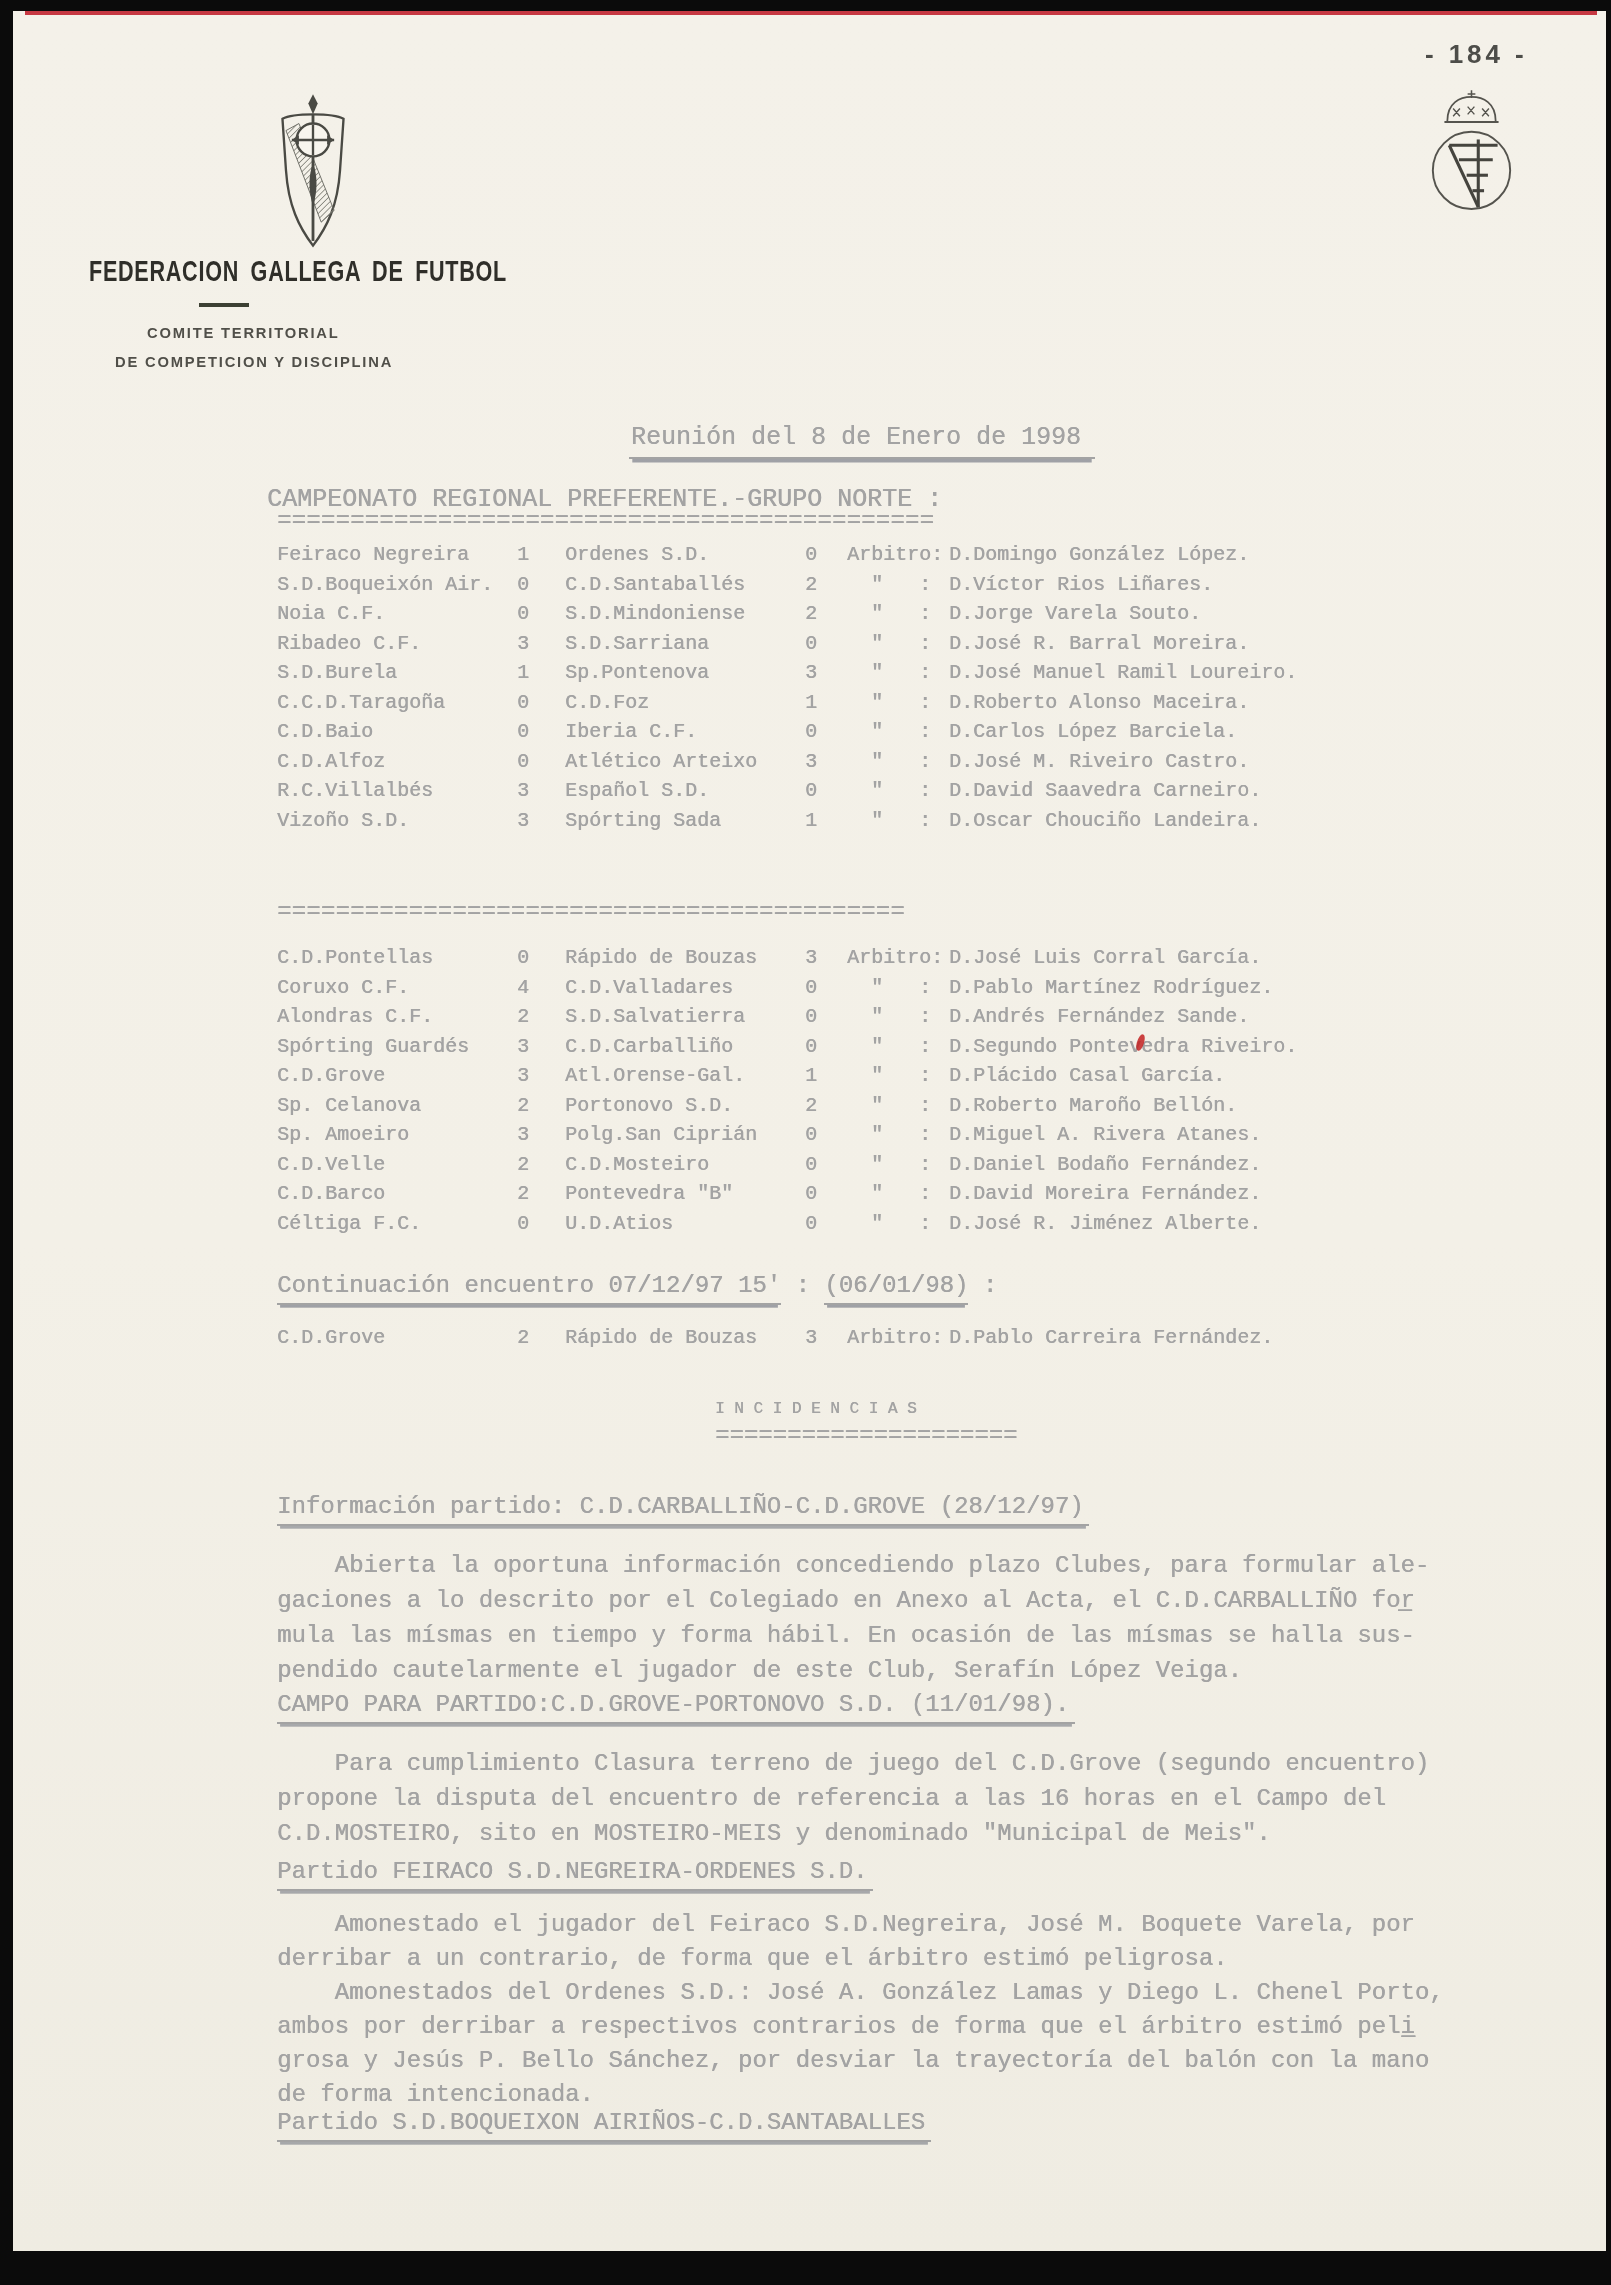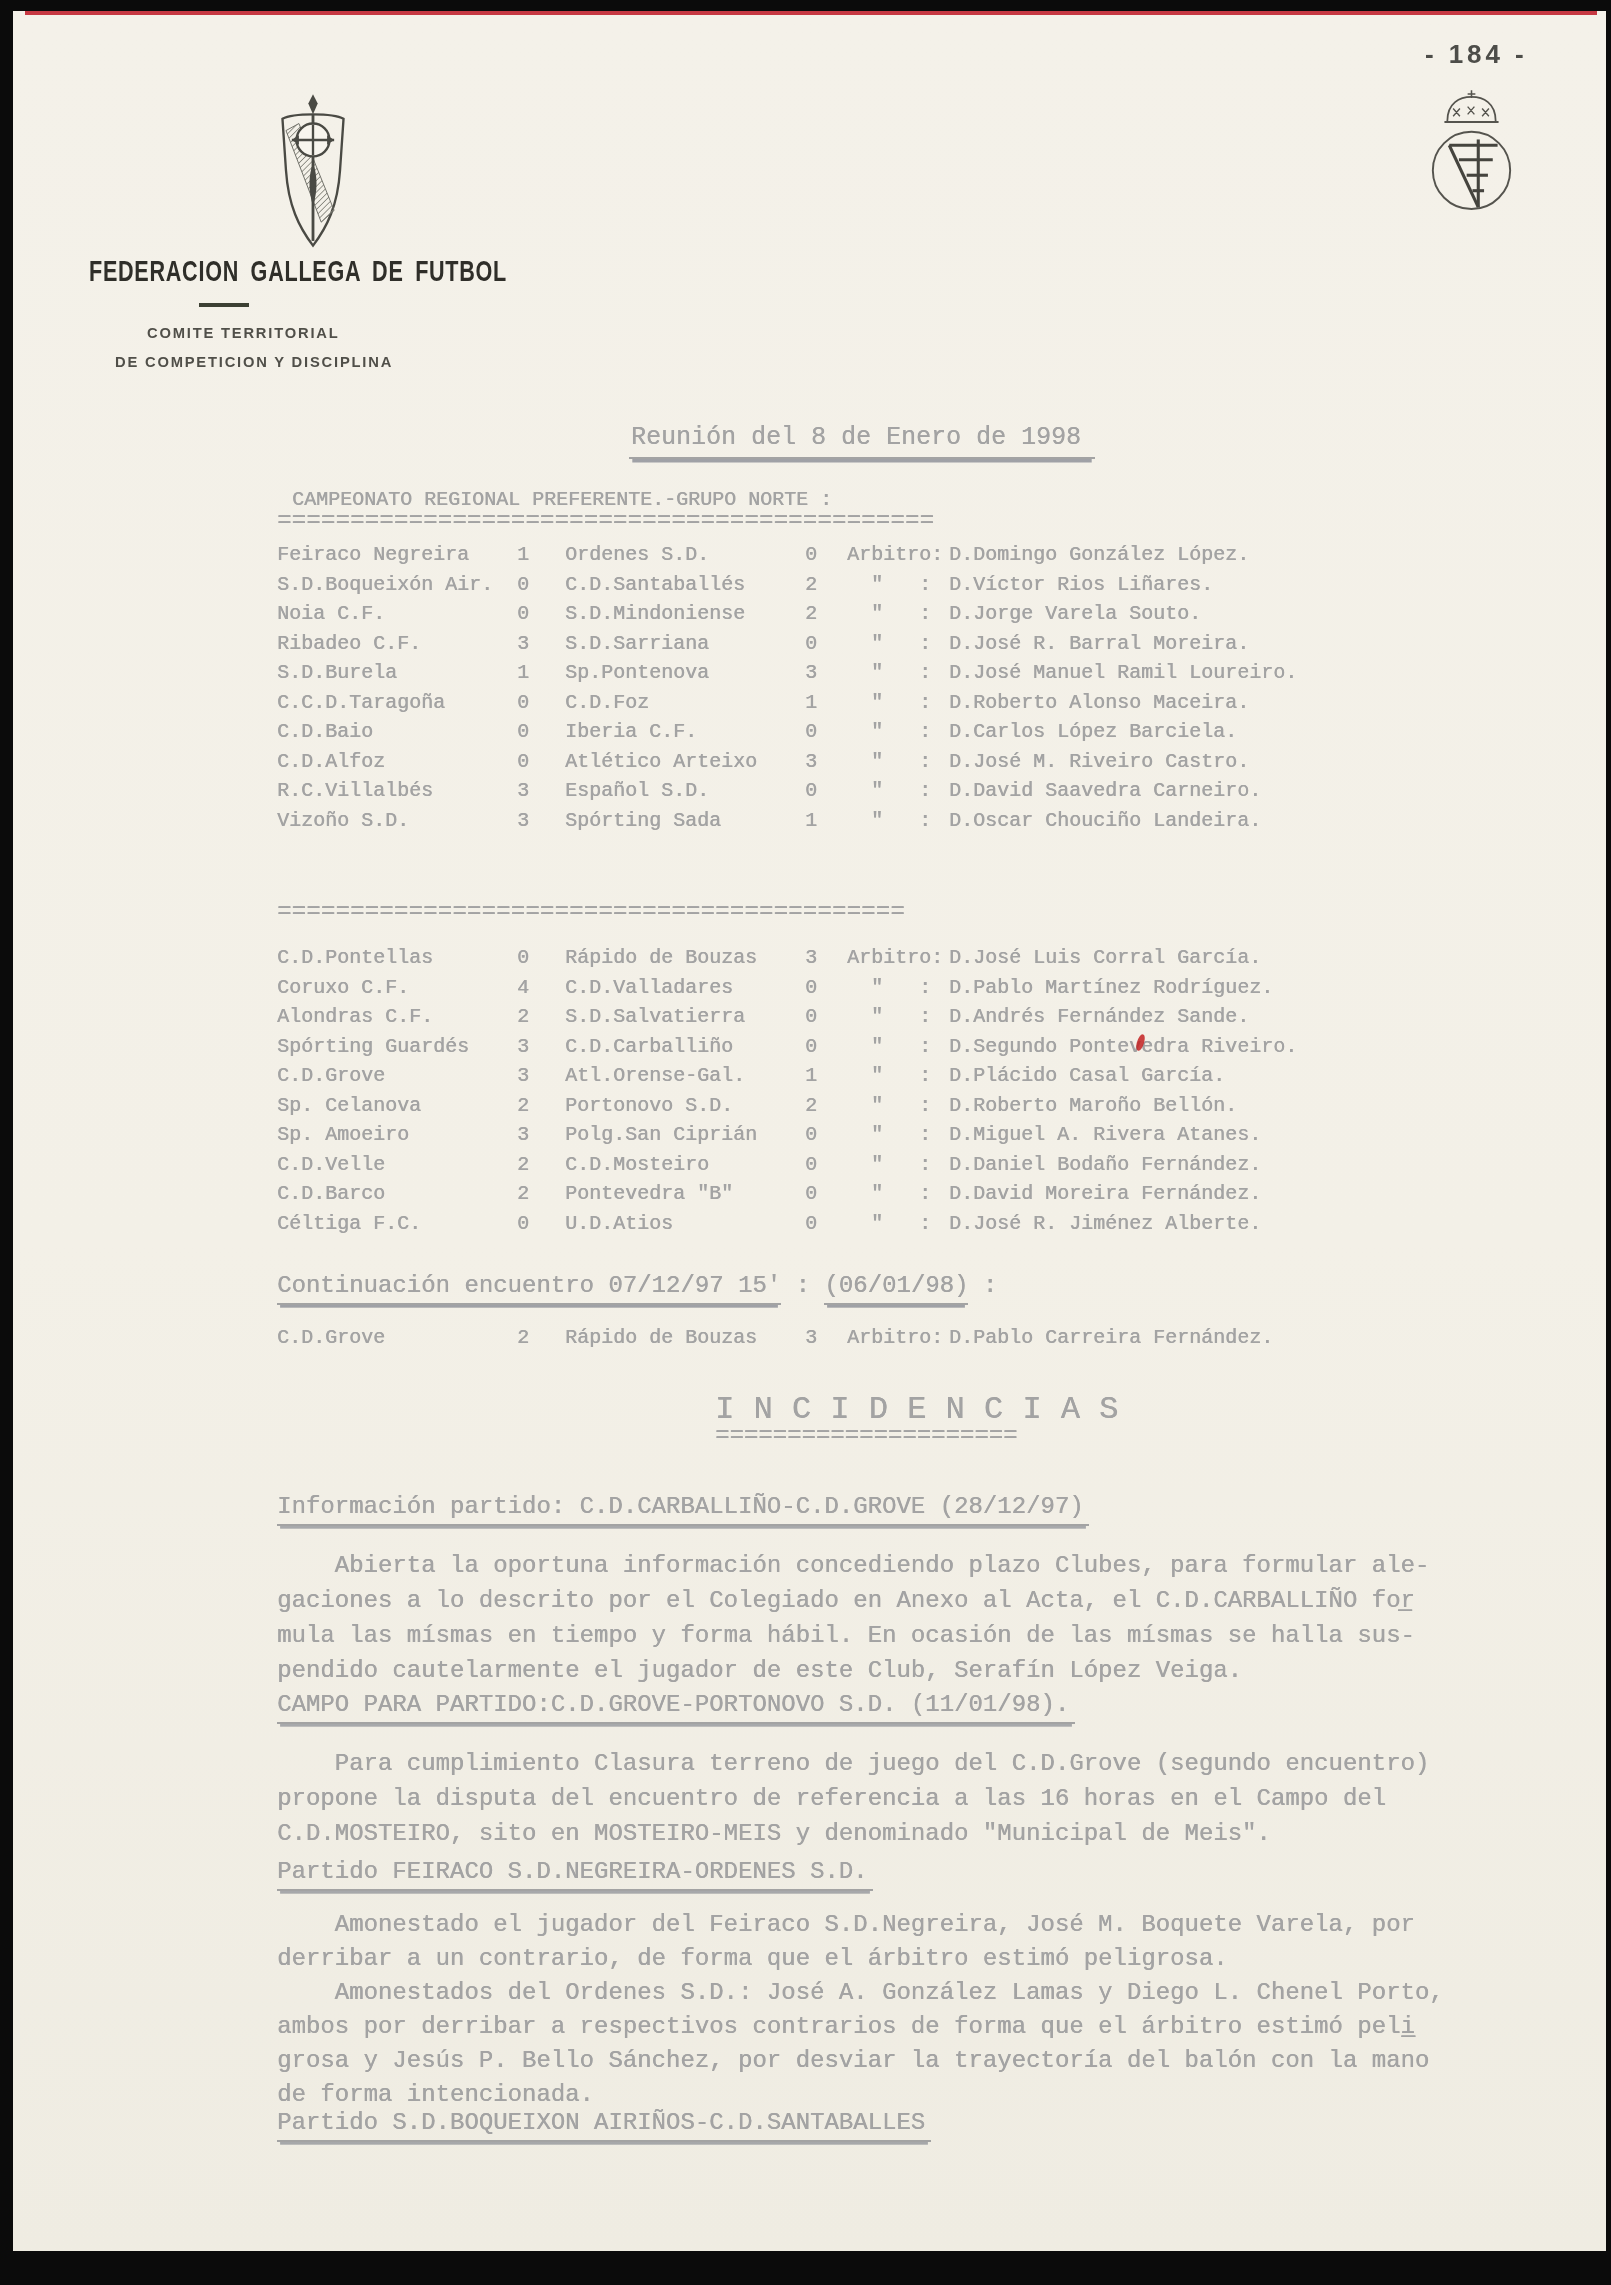--- a/index.html
+++ b/index.html
@@ -20,33 +20,33 @@
        font-size:15.5px;white-space:nowrap;transform:scaleX(.95);transform-origin:left top;}
   .com1{left:147px;top:324px;}
   .com2{left:115px;top:353px;}
   .shield{left:275px;top:93px;}
   .crest{left:1428px;top:89px;}
   
   .meeting-title{left:629px;top:423px;font-size:25px;line-height:29px;white-space:pre;
                  border-bottom:2.9px solid currentColor;padding:0 13.6px 4.9px 1.9px;
                  box-shadow:0 6.8px 0 -3.3px rgba(58,65,86,.45);}
   
-  .gheading{font-size:20px;line-height:29px;left:292px;white-space:pre;text-align:center;}
+  .gheading{font-size:25px;line-height:29px;left:267px;white-space:pre;text-align:center;}
   .gequals{font-size:24px;line-height:29px;left:277px;white-space:pre;letter-spacing:0.2px;}
   .rows{left:277px;font-size:20px;line-height:29.5px;white-space:pre;}
   #norte-rows{top:540px;} #sur-rows{top:943px;} #cont-row{top:1323px;}
   #norte-heading{top:485px;} #norte-equals{top:506px;}
   #sur-heading{top:876px;}   #sur-equals{top:897px;}
   .match-row{display:grid;grid-template-columns:20ch 4ch 20ch 3.5ch 8.5ch auto;}
   
   .cont-heading{left:277px;top:1271px;font-size:24px;line-height:29px;white-space:pre;font-family:Liberation Mono, monospace;}
   .cont-heading .u{border-bottom:2.9px solid currentColor;padding-bottom:3.9px;
                    box-shadow:0 5.8px 0 -3.1px rgba(58,65,86,.45);}
   
-  .inc-title{left:715px;top:1395px;font-size:32px;line-height:29px;white-space:pre;}
+  .inc-title{left:715px;top:1395px;font-size:16px;line-height:29px;white-space:pre;}
   .inc-equals{left:715px;top:1421px;font-size:24px;line-height:29px;white-space:pre;}
   .iheading{left:277px;font-size:24px;line-height:29px;white-space:pre;}
   .iheading .u{border-bottom:2.9px solid currentColor;padding:0 5.8px 3.9px 0;
                box-shadow:0 5.8px 0 -3.1px rgba(58,65,86,.4);}
   #ihead-1{top:1492px;} #ihead-2{top:1690px;} #ihead-3{top:1857px;} #ihead-4{top:2108px;}
   .pbody{left:277px;width:1252px;font-size:24px;white-space:pre-wrap;}
   #pbody-1{top:1548px;line-height:35px;}
   #pbody-2{top:1746px;line-height:35px;}
   #pbody-3{top:1908px;line-height:34px;}
   #pbody-4{top:2158px;line-height:35px;}

